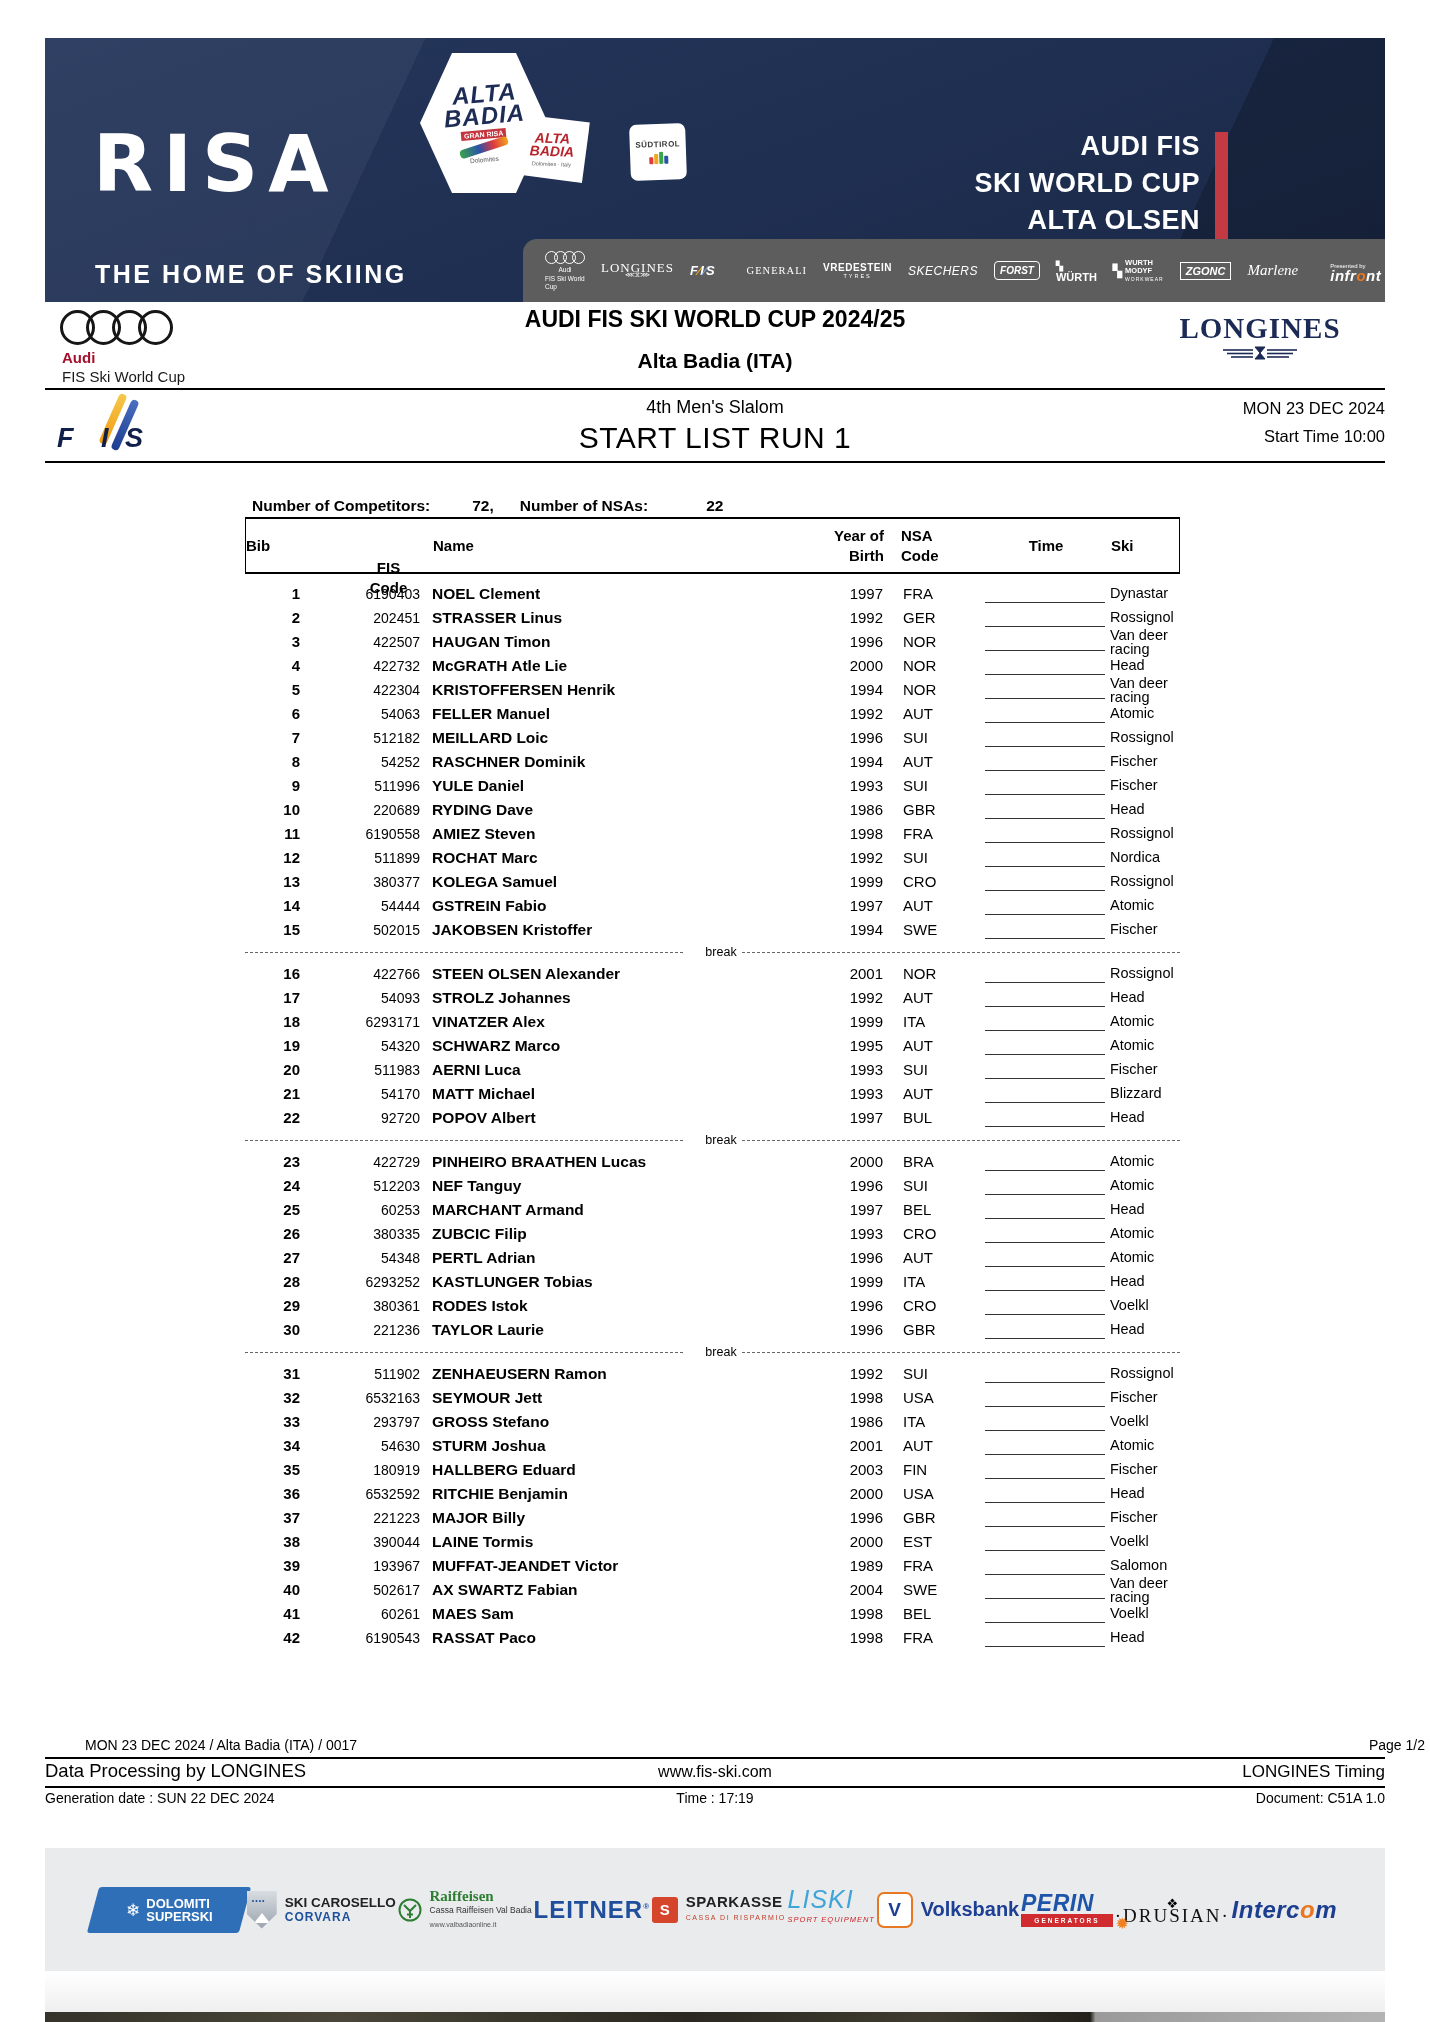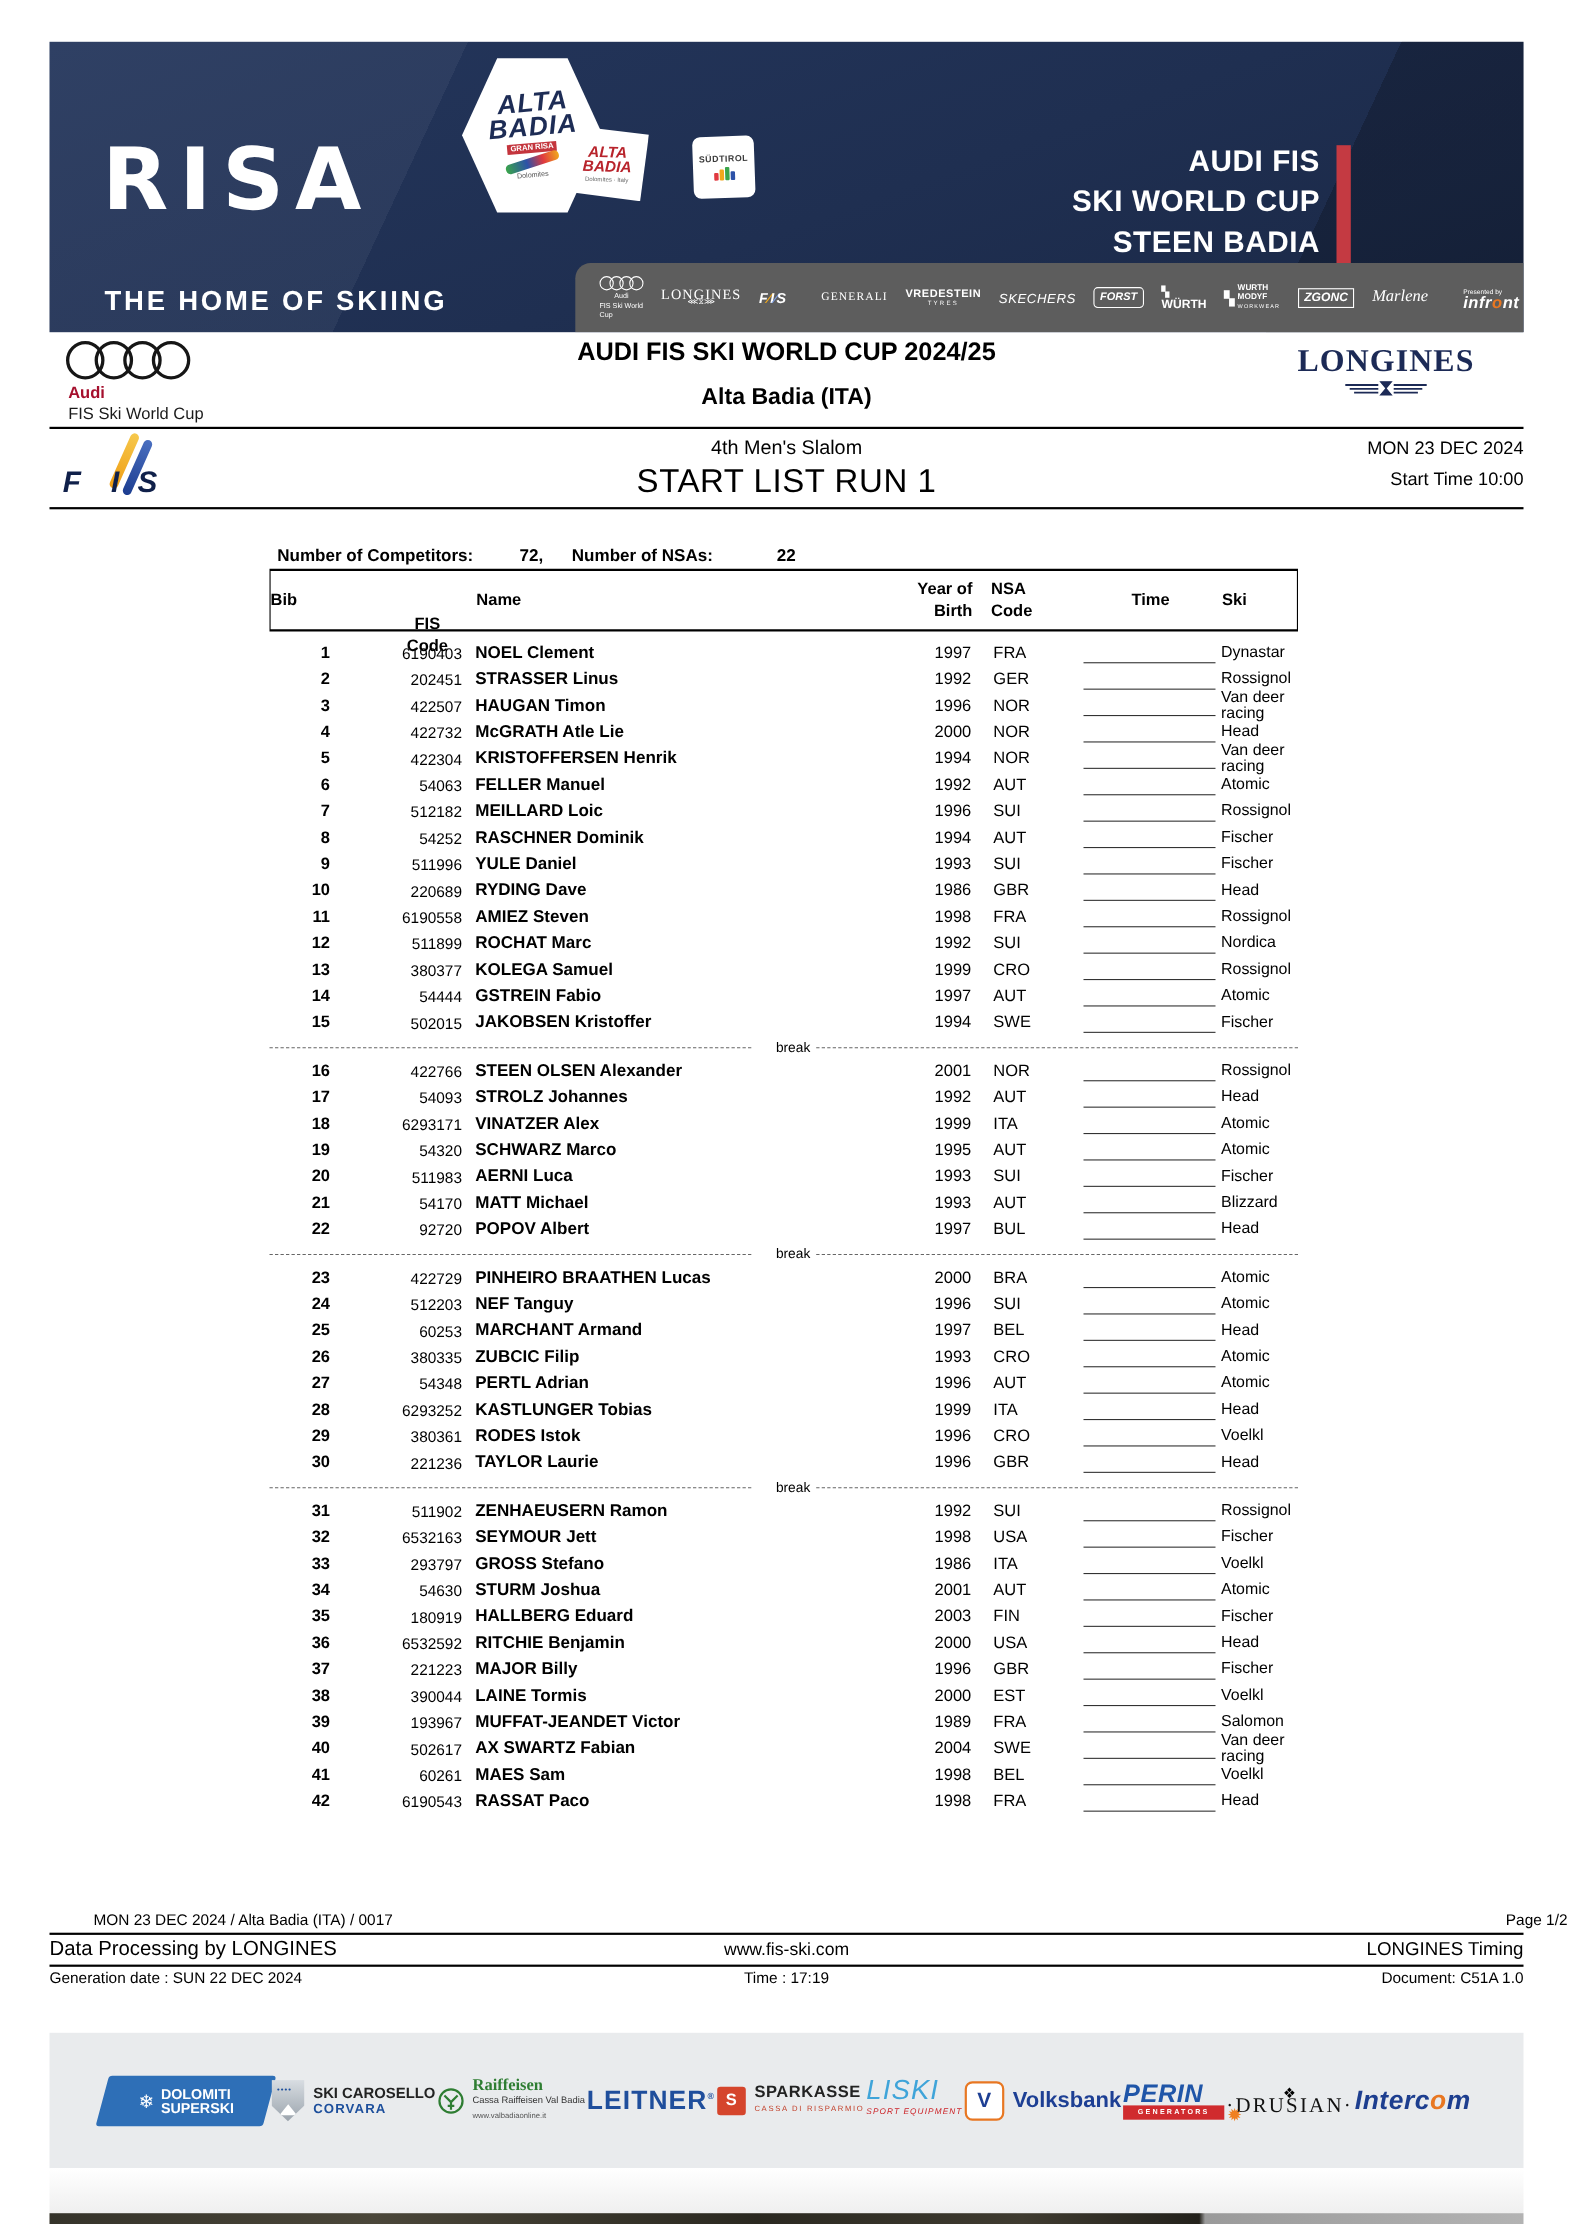--- a/index.html
+++ b/index.html
@@ -217,21 +217,21 @@
         <i style="height:7px;background:#e0393f"></i>
           <i style="height:10px;background:#f0a81c"></i>
           <i style="height:12px;background:#3aa54a"></i>
           <i style="height:8px;background:#2c52a8"></i>
       </div>
     </div>
 
     <div class="event-lines">
       <div>AUDI FIS</div>
       <div>SKI WORLD CUP</div>
-      <div>STEEN BADIA</div>
+      <div>ALTA OLSEN</div>
     </div>
     <div class="red-bar"></div>
 
     <div class="strip">
       <div class="mini-col">
         <div class="rings-sm">
             <i></i>
             <i></i>
             <i></i>
             <i></i>

